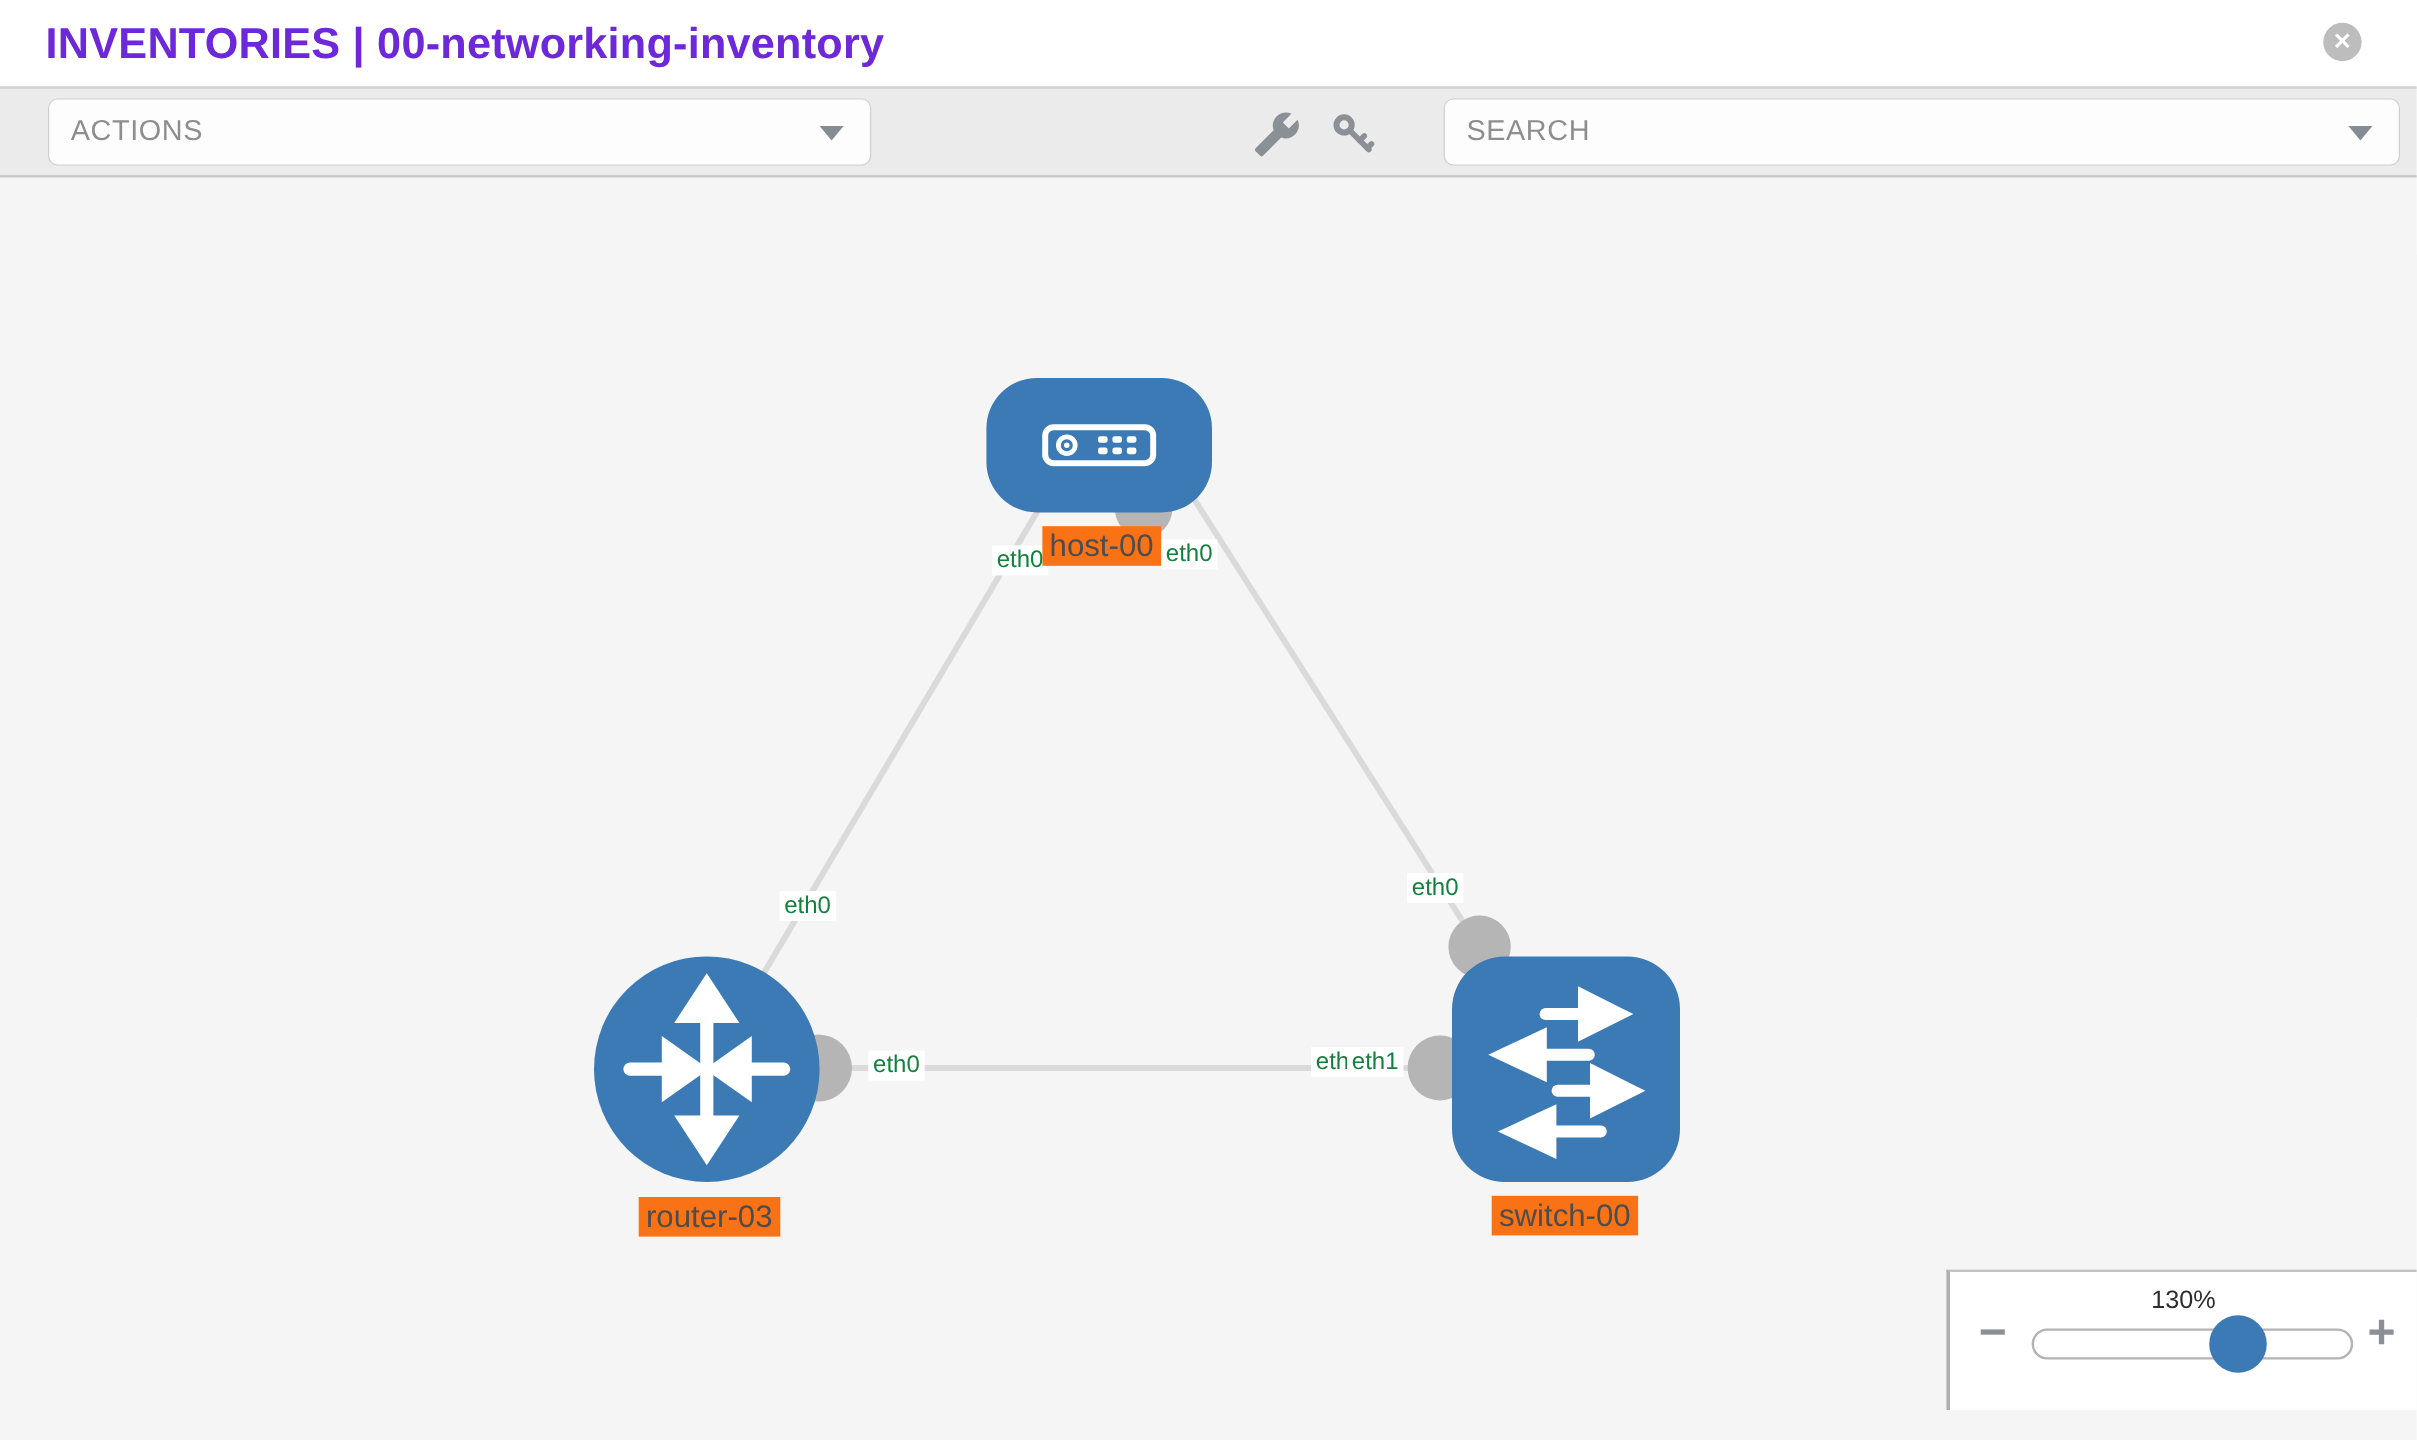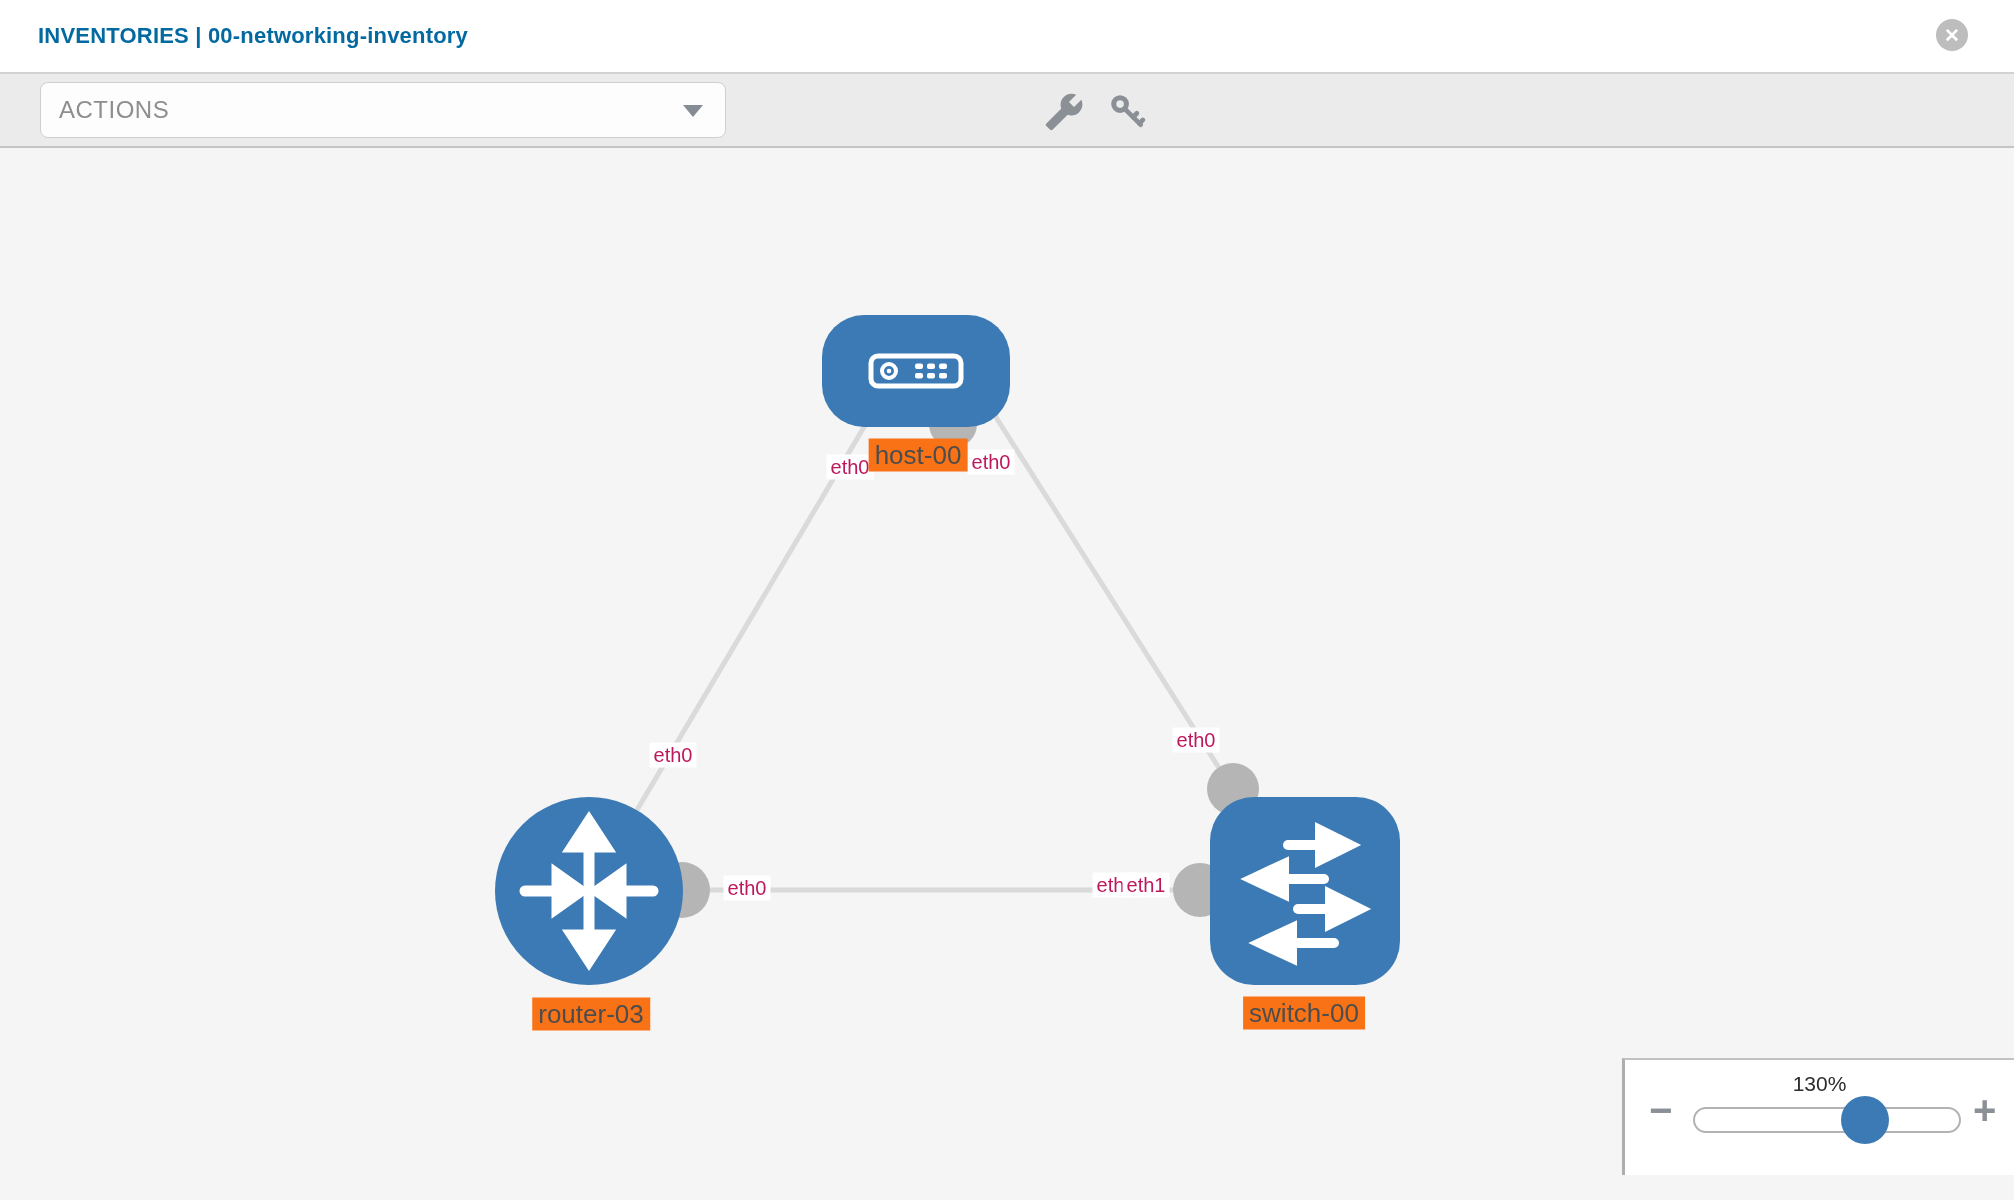--- a/index.html
+++ b/index.html
@@ -2,21 +2,21 @@
 <html><head>
 <meta charset="utf-8">
 <style>
   * { margin:0; padding:0; box-sizing:border-box; }
   html,body { width:2014px; height:1200px; overflow:hidden;
     font-family:"Liberation Sans", sans-serif; background:#fff; }
 
   
   .header { position:relative; width:100%; height:72px; background:#ffffff; }
   .page-title { position:absolute; left:38px; top:50%; transform:translateY(-50%);
-    font-size:22px; font-weight:700; color:#0369a1; letter-spacing:.2px; }
+    font-size:36px; font-weight:700; color:#6d28d9; letter-spacing:.2px; }
   .close-btn { position:absolute; left:1936px; top:19px; width:32px; height:32px;
     border-radius:50%; background:#bdbdbd; cursor:pointer;
     display:flex; align-items:center; justify-content:center; }
   .close-btn span { color:#fff; font-size:19px; font-weight:700; line-height:1; }
 
   
   .toolbar { position:relative; width:100%; height:76px; background:#ebebeb;
     border-top:2px solid #d2d2d2; border-bottom:2px solid #c5c5c5; }
   .tb-box { position:absolute; top:8px; height:56px; background:#fdfdfd;
     border:1px solid #cfcfcf; border-radius:8px; cursor:pointer; }
@@ -37,21 +37,21 @@
 
   .node { position:absolute; z-index:2; background:#3b7ab4; cursor:pointer;
     display:flex; align-items:center; justify-content:center; }
   .node-host { left:822px; top:167px; width:188px; height:112px; border-radius:42px; }
   .node-router { left:495px; top:649px; width:188px; height:188px; border-radius:50%; }
   .node-switch { left:1210px; top:649px; width:190px; height:188px; border-radius:44px; }
 
   .nlabel { position:absolute; z-index:4; transform:translate(-50%,-50%);
     background:#f97316; padding:1px 6px; font-size:26px; color:#4d4d4d; white-space:nowrap; }
   .elabel { position:absolute; z-index:3; transform:translate(-50%,-50%);
-    background:#fff; padding:1px 4px; font-size:20px; color:#be185d; white-space:nowrap; }
+    background:#fff; padding:1px 4px; font-size:20px; color:#15803d; white-space:nowrap; }
   .elabel.top7a { z-index:3; } .elabel.top7b { z-index:4; }
 
   
   .zoom-panel { position:absolute; left:1622px; top:910px; width:392px; height:117px;
     background:#ffffff; border-left:3px solid #aeaeae; border-top:2px solid #c2c2c2; z-index:5; }
   .zoom-level { position:absolute; left:0; width:100%; top:12px; text-align:center;
     font-size:21px; color:#2d2d2d; }
   .zoom-minus, .zoom-plus { position:absolute; top:30px; font-size:40px; font-weight:700;
     color:#8a9096; cursor:pointer; line-height:1; }
   .zoom-minus { left:24px; } .zoom-plus { left:348px; }
@@ -83,20 +83,24 @@
   </div>
   <div class="tb-icon key-btn">
     <svg width="38" height="38" viewBox="0 0 24 24" fill="none" stroke="#8a9096" stroke-width="3" stroke-linecap="round">
       <circle cx="7" cy="7" r="4" stroke-width="3.2"></circle>
       <path d="M10 10 L20 20"></path>
       <path d="M15.2 15.2 L17.6 12.8"></path>
       <path d="M19.2 19.2 L21.4 17"></path>
     </svg>
   </div>
 
+  <div class="tb-box search-box">
+    <span class="lbl">SEARCH</span>
+    <span class="caret"></span>
+  </div>
 </div>
 
 <div class="canvas">
 
   <svg class="linklayer" width="2014" height="1052" viewBox="0 148 2014 1052">
     <g stroke="#dadada" stroke-width="5">
       <line x1="880" y1="400" x2="589" y2="891"></line>
       <line x1="985" y1="400" x2="1233" y2="790"></line>
       <line x1="640" y1="890" x2="1230" y2="890"></line>
     </g>

